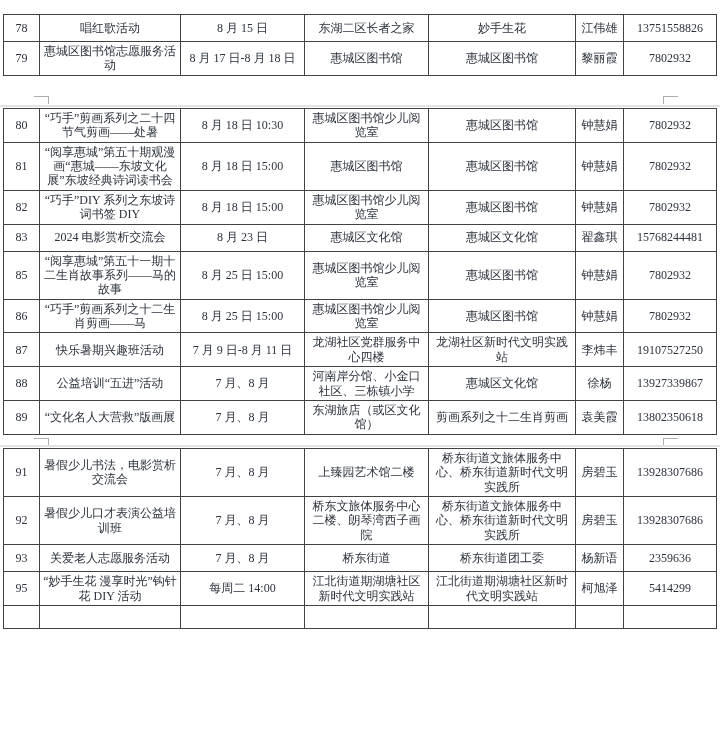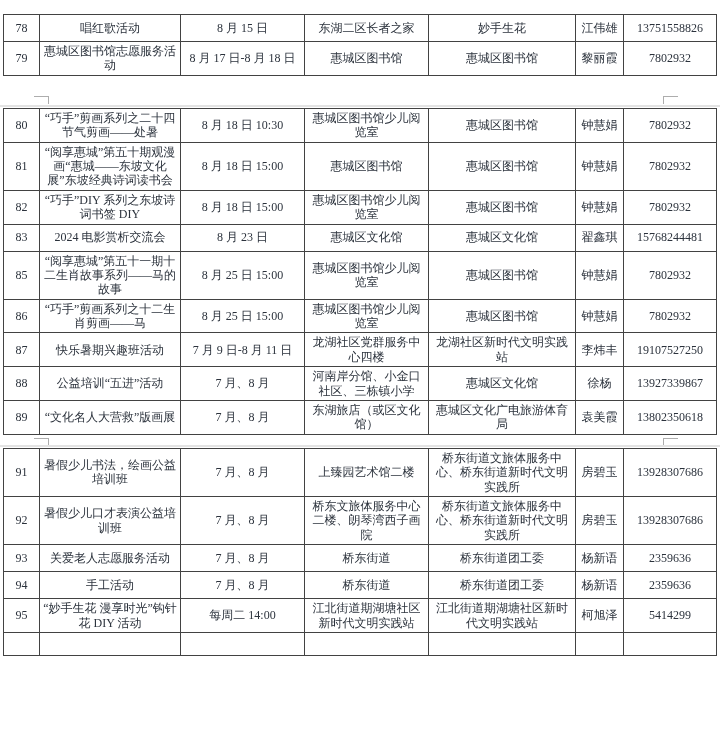--- a/index.html
+++ b/index.html
@@ -193,21 +193,21 @@
           <td class="col-location">河南岸分馆、小金口社区、三栋镇小学</td>
           <td class="col-organizer">惠城区文化馆</td>
           <td class="col-contact">徐杨</td>
           <td class="col-phone">13927339867</td>
         </tr>
         <tr>
           <td class="col-no">89</td>
           <td class="col-activity">“文化名人大营救”版画展</td>
           <td class="col-date">7 月、8 月</td>
           <td class="col-location">东湖旅店（或区文化馆）</td>
-          <td class="col-organizer">惠城区文化广电旅游体育局</td>
+          <td class="col-organizer">剪画系列之十二生肖剪画</td>
           <td class="col-contact">袁美霞</td>
           <td class="col-phone">13802350618</td>
         </tr>
       </tbody>
   </table>
 
   <div class="gap gap-2">
     <span class="mark mark-left"></span>
     <span class="mark mark-right"></span>
     <div class="page-edge"></div>
@@ -219,48 +219,39 @@
         <col style="width:141px">
         <col style="width:124px">
       <col style="width:124px">
         <col style="width:147px">
         <col style="width:48px">
         <col style="width:93px">
     </colgroup>
     <tbody>
         <tr>
           <td class="col-no">91</td>
-          <td class="col-activity">暑假少儿书法，绘画公益培训班</td>
+          <td class="col-activity">暑假少儿书法，电影赏析交流会</td>
           <td class="col-date">7 月、8 月</td>
           <td class="col-location">上臻园艺术馆二楼</td>
           <td class="col-organizer">桥东街道文旅体服务中心、桥东街道新时代文明实践所</td>
           <td class="col-contact">房碧玉</td>
           <td class="col-phone">13928307686</td>
         </tr>
         <tr>
           <td class="col-no">92</td>
           <td class="col-activity">暑假少儿口才表演公益培训班</td>
           <td class="col-date">7 月、8 月</td>
           <td class="col-location">桥东文旅体服务中心二楼、朗琴湾西子画院</td>
           <td class="col-organizer">桥东街道文旅体服务中心、桥东街道新时代文明实践所</td>
           <td class="col-contact">房碧玉</td>
           <td class="col-phone">13928307686</td>
         </tr>
         <tr>
           <td class="col-no">93</td>
           <td class="col-activity">关爱老人志愿服务活动</td>
-          <td class="col-date">7 月、8 月</td>
-          <td class="col-location">桥东街道</td>
-          <td class="col-organizer">桥东街道团工委</td>
-          <td class="col-contact">杨新语</td>
-          <td class="col-phone">2359636</td>
-        </tr>
-        <tr>
-          <td class="col-no">94</td>
-          <td class="col-activity">手工活动</td>
           <td class="col-date">7 月、8 月</td>
           <td class="col-location">桥东街道</td>
           <td class="col-organizer">桥东街道团工委</td>
           <td class="col-contact">杨新语</td>
           <td class="col-phone">2359636</td>
         </tr>
         <tr>
           <td class="col-no">95</td>
           <td class="col-activity">“妙手生花 漫享时光”钩针花 DIY 活动</td>
           <td class="col-date">每周二 14:00</td>

